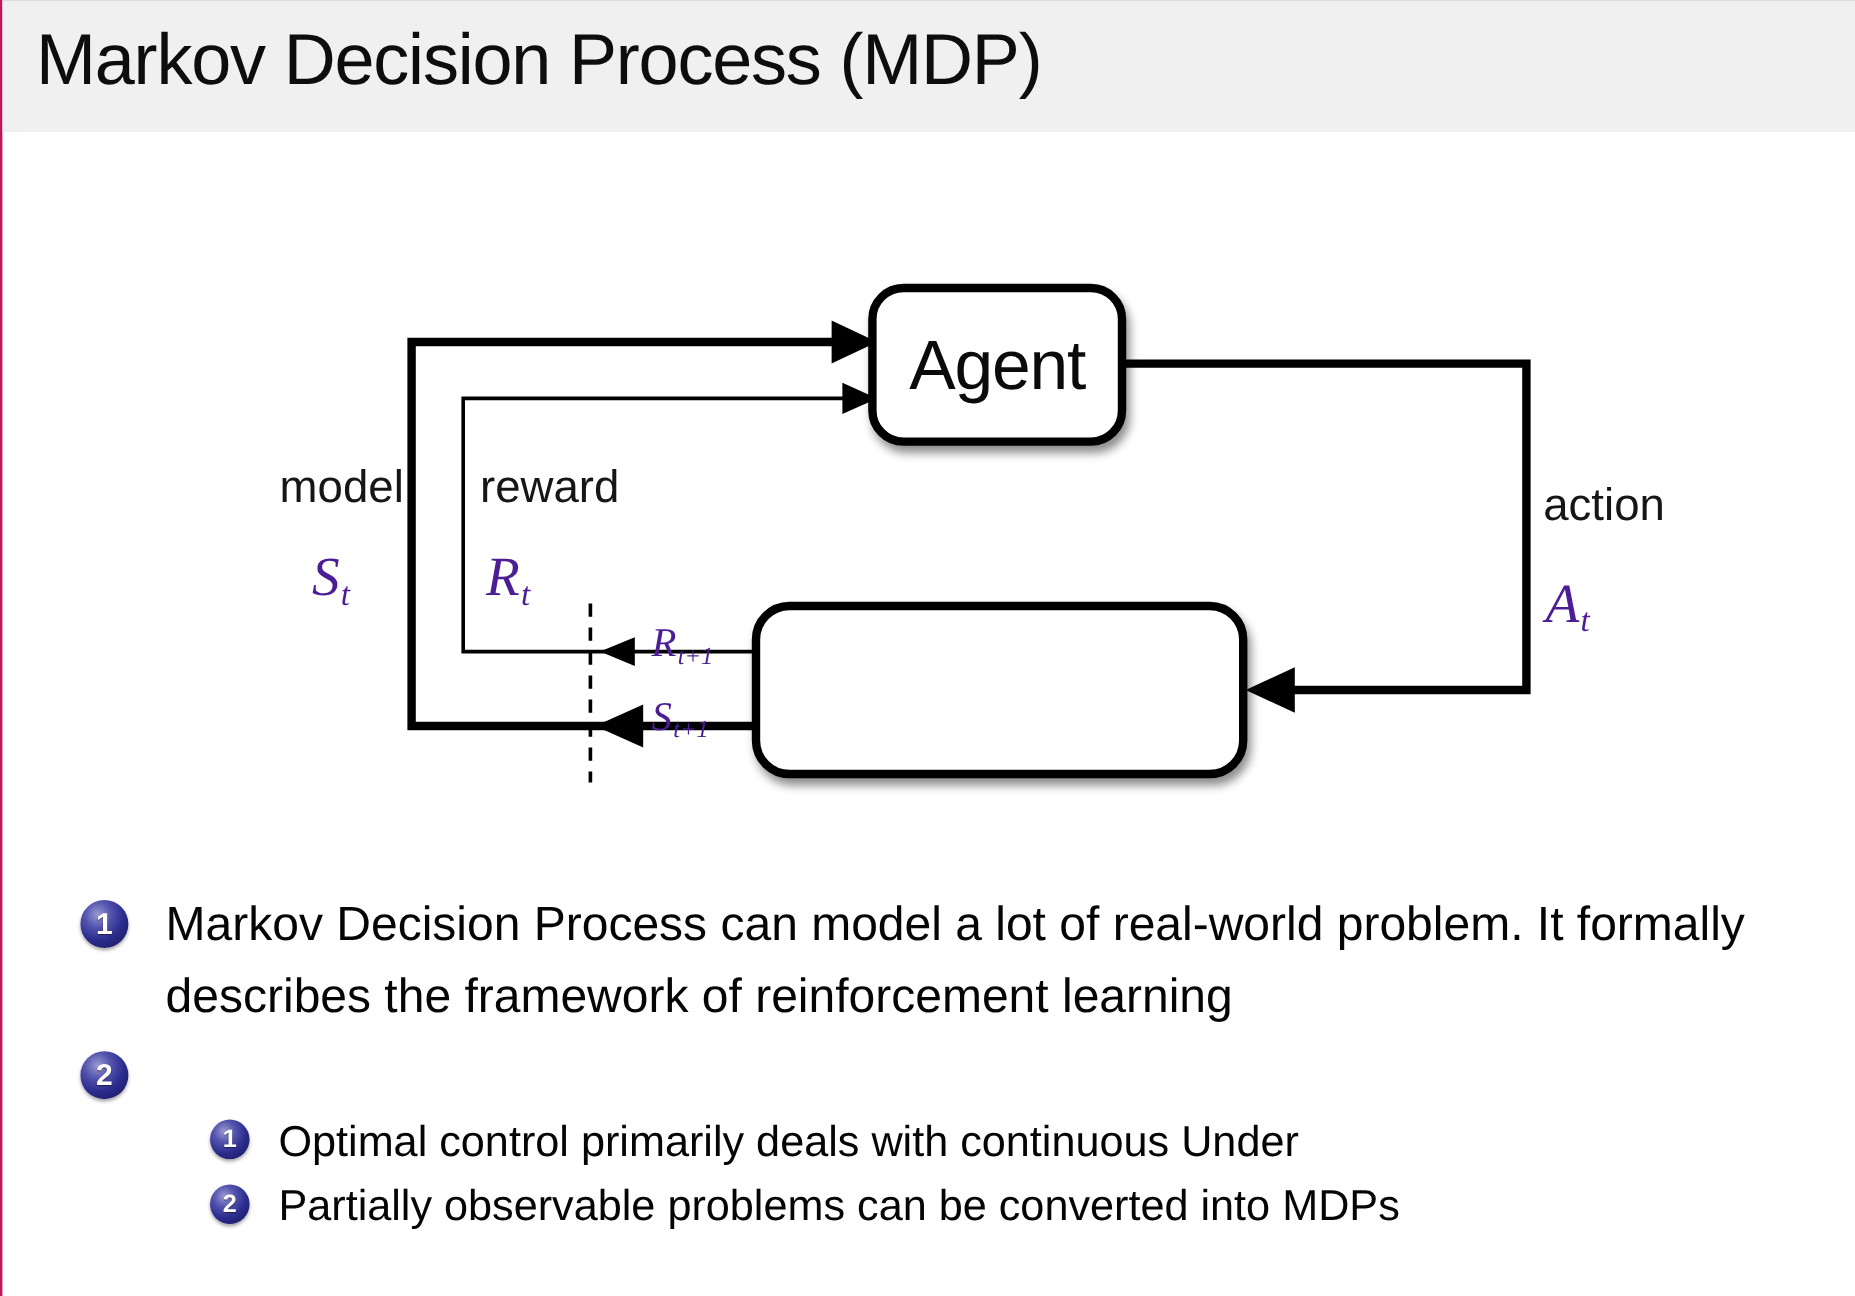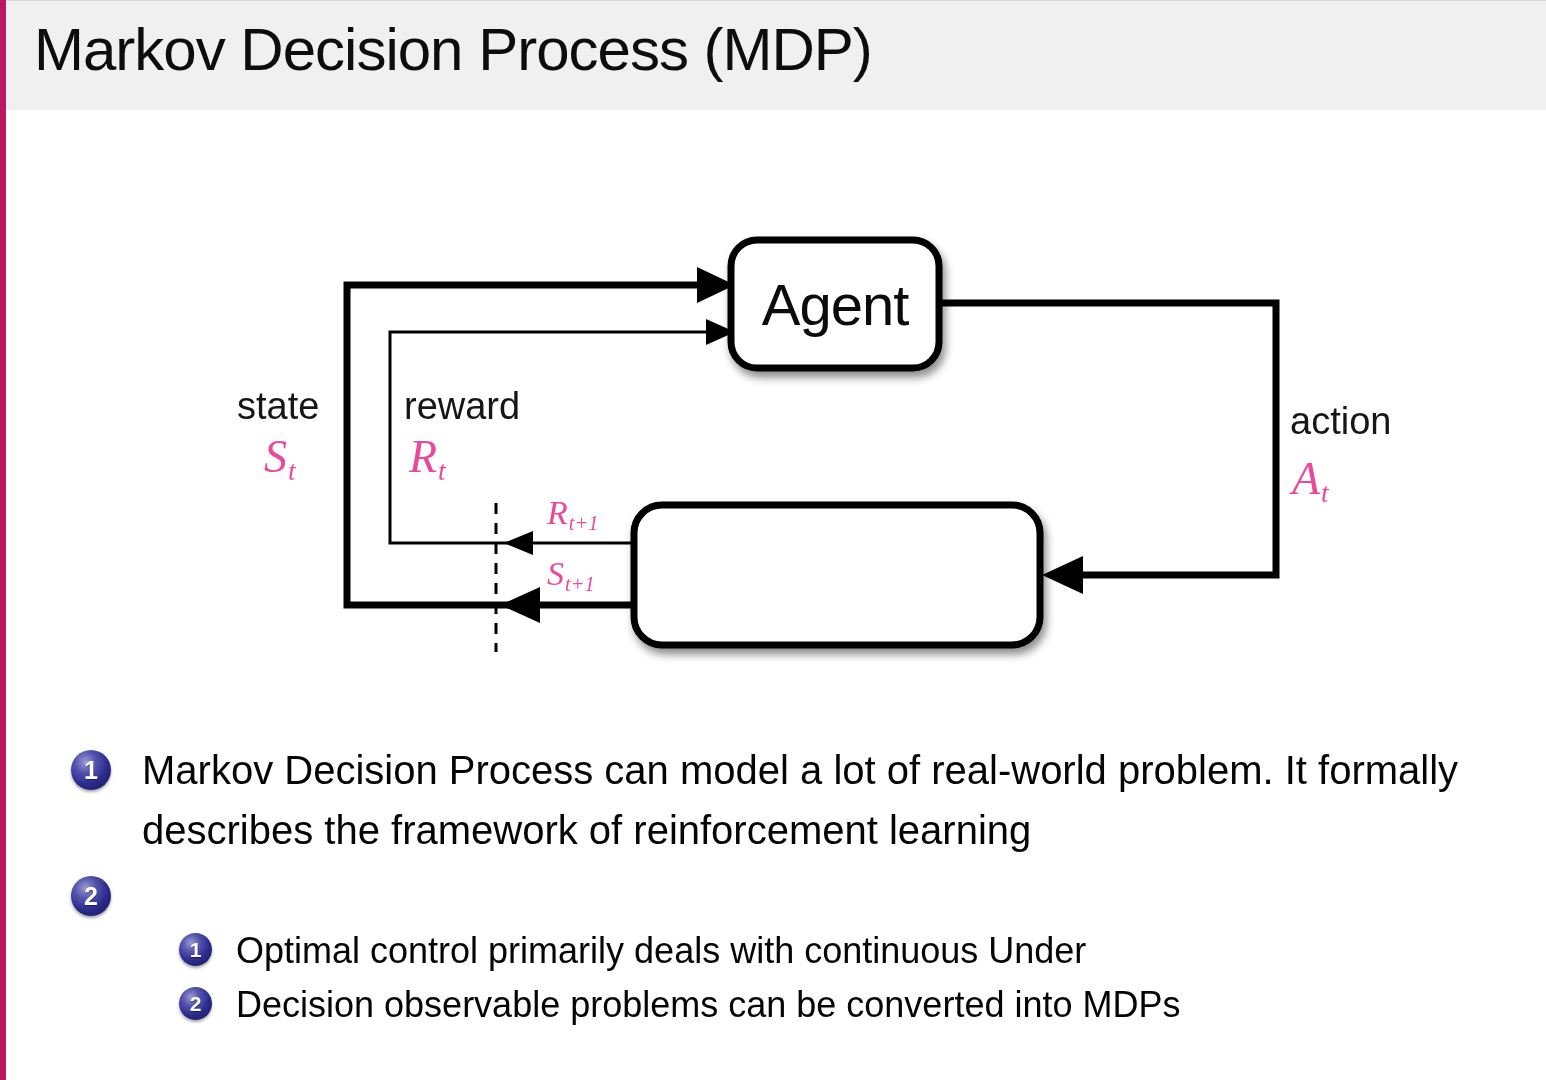--- a/index.html
+++ b/index.html
@@ -1,20 +1,20 @@
 <!DOCTYPE html>
 <html><head>
 <meta charset="utf-8">
 <style>
   html,body{margin:0;padding:0;background:#ffffff;}
   .slide{
     position:relative;
     width:1546px;height:1080px;
     background:#ffffff;
-    border-left:6px solid #be185d;
+    border-left:2px solid #be185d;
     box-sizing:border-box;
     overflow:hidden;
     font-family:"Liberation Sans","DejaVu Sans",sans-serif;
     color:#000;
   }
   
   .title-bar{
     position:absolute;left:0;top:0;right:0;height:109px;
     background:#f0f0f0;
     border-top:1px solid #dcdcdc;
@@ -24,21 +24,21 @@
     font-size:60px;font-weight:400;letter-spacing:-1px;
     color:#0d0d0d;line-height:1.1;
   }
   
   .diagram{position:absolute;left:0;top:0;width:1546px;height:1080px;}
   .diagram svg{position:absolute;left:0;top:0;}
   .dlabel{position:absolute;white-space:nowrap;}
   .word{font-size:38px;color:#161616;}
   .math{
     font-family:"Liberation Serif","DejaVu Serif",serif;
-    font-style:italic;font-size:46px;color:#ec4899;
+    font-style:italic;font-size:46px;color:#4c1d95;margin-top:24px;
   }
   .math sub{font-size:0.60em;font-style:italic;vertical-align:-0.30em;margin-left:1px;}
   .math.small{font-size:34px;}
   .box-label{
     position:absolute;display:flex;align-items:center;justify-content:center;
     font-size:58px;color:#0b0b0b;letter-spacing:-1px;
   }
   
   .bullets{position:absolute;left:63px;top:740px;width:1450px;}
   .bullet{display:flex;align-items:flex-start;}
@@ -89,21 +89,21 @@
       <polygon points="498,543 527,531 527,555" fill="#000"></polygon>
       <polygon points="494,605 534,587 534,623" fill="#000"></polygon>
       <polygon points="1036,575 1077,556 1077,594" fill="#000"></polygon>
 
       <rect x="725" y="240" width="208" height="128" rx="26" ry="26" fill="#ffffff" stroke="#000" stroke-width="7" filter="url(#boxshadow)"></rect>
       <rect x="628" y="505" width="406" height="140" rx="28" ry="28" fill="#ffffff" stroke="#000" stroke-width="7" filter="url(#boxshadow)"></rect>
     </svg>
 
     <div class="box-label" style="left:725px;top:240px;width:208px;height:128px;">Agent</div>
 
-    <div class="dlabel word" style="left:231px;top:385px;">state</div>
+    <div class="dlabel word" style="left:231px;top:385px;">model</div>
     <div class="dlabel math" style="left:258px;top:430px;"><span>S</span><sub>t</sub></div>
 
     <div class="dlabel word" style="left:398px;top:385px;">reward</div>
     <div class="dlabel math" style="left:403px;top:430px;"><span>R</span><sub>t</sub></div>
 
     <div class="dlabel word" style="left:1284px;top:400px;">action</div>
     <div class="dlabel math" style="left:1286px;top:452px;"><span>A</span><sub>t</sub></div>
 
     <div class="dlabel math small" style="left:541px;top:494px;"><span>R</span><sub>t+1</sub></div>
     <div class="dlabel math small" style="left:541px;top:555px;"><span>S</span><sub>t+1</sub></div>
@@ -128,17 +128,17 @@
       <span class="ball ball-l2">
           <span>1</span>
         </span>
       <div class="btext">Optimal control primarily deals with continuous Under</div>
     </div>
 
     <div class="bullet level2">
       <span class="ball ball-l2">
           <span>2</span>
         </span>
-      <div class="btext">Decision observable problems can be converted into MDPs</div>
+      <div class="btext">Partially observable problems can be converted into MDPs</div>
     </div>
 
   </div>
 </div>
 
 </body></html>

